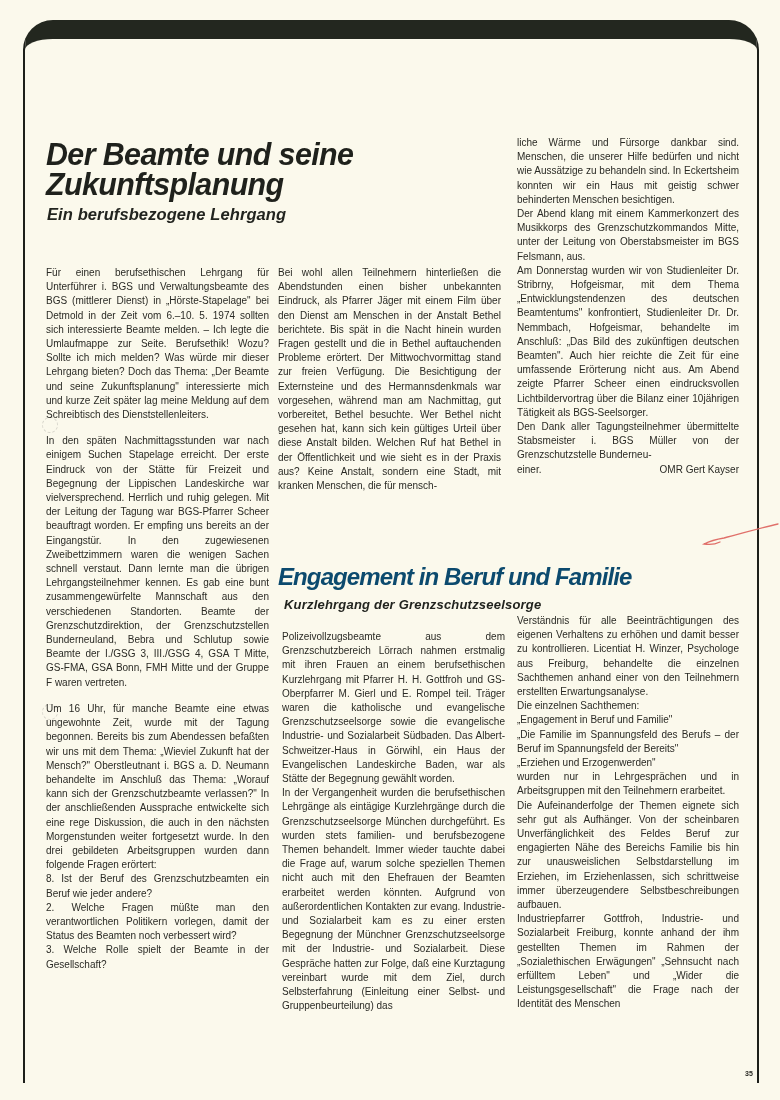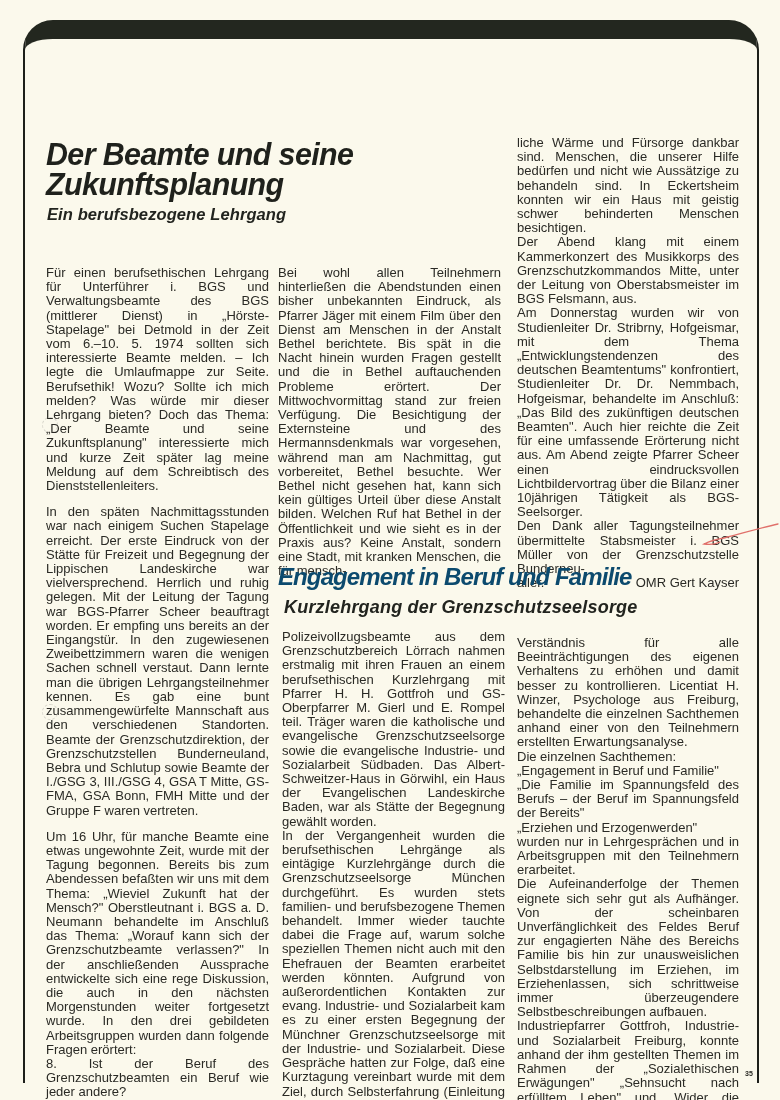--- a/index.html
+++ b/index.html
@@ -32,40 +32,40 @@
     color: #1f211c;
     transform: scaleX(0.98); transform-origin: left;
   }
   .subtitle1 {
     position: absolute; left: 47px; top: 205px; width: 380px;
     font-weight: bold; font-style: italic; font-size: 16.5px; letter-spacing: 0.1px;
     color: #22241f;
   }
   .col {
     position: absolute;
-    font-size: 13px; line-height: 14.2px;
+    font-size: 10px; line-height: 14.2px;
     text-align: justify; hyphens: none;
     color: #2a2a25;
   }
   .col p { margin: 0; }
   .col p.gap { margin-top: 12px; }
   .c1 { left: 46px; top: 266px; width: 223px; }
   .c2 { left: 278px; top: 266px; width: 223px; }
   .c3 { left: 517px; top: 136px; width: 222px; }
   .c4 { left: 282px; top: 630px; width: 223px; }
-  .c5 { left: 517px; top: 636px; width: 222px; }
+  .c5 { left: 517px; top: 614px; width: 222px; }
   .sig-line { display: flex; justify-content: space-between; }
   .title2 {
     position: absolute; left: 278px; top: 563px; width: 470px;
     font-weight: bold; font-style: italic; font-size: 24px; letter-spacing: -0.9px;
     color: #0c4a6e; white-space: nowrap;
   }
   .subtitle2 {
     position: absolute; left: 284px; top: 597px; width: 460px;
-    font-weight: bold; font-style: italic; font-size: 18px; letter-spacing: 0.2px;
+    font-weight: bold; font-style: italic; font-size: 13px; letter-spacing: 0.2px;
     color: #22241f; white-space: nowrap;
   }
   .page-number {
     position: absolute; left: 745px; top: 1070px;
     font-size: 7px; font-weight: bold; color: #2a2a25;
   }
   .pen-mark { position: absolute; left: 700px; top: 520px; width: 80px; height: 30px; }
   .hole { position: absolute; width: 14px; height: 14px; border-radius: 50%; border: 1px dashed #d8d6cc; }
 </style>
 </head>
@@ -83,33 +83,34 @@
   <div>Zukunftsplanung</div>
 </div>
 <div class="subtitle1">Ein berufsbezogene Lehrgang</div>
 
 <div class="col c1">
   <p>Für einen berufsethischen Lehrgang für Unterführer i. BGS und Verwaltungsbeamte des BGS (mittlerer Dienst) in „Hörste-Stapelage" bei Detmold in der Zeit vom 6.–10. 5. 1974 sollten sich interessierte Beamte melden. – Ich legte die Umlaufmappe zur Seite. Berufsethik! Wozu? Sollte ich mich melden? Was würde mir dieser Lehrgang bieten? Doch das Thema: „Der Beamte und seine Zukunftsplanung" interessierte mich und kurze Zeit später lag meine Meldung auf dem Schreibtisch des Dienststellenleiters.</p>
   <p class="gap">In den späten Nachmittagsstunden war nach einigem Suchen Stapelage erreicht. Der erste Eindruck von der Stätte für Freizeit und Begegnung der Lippischen Landeskirche war vielversprechend. Herrlich und ruhig gelegen. Mit der Leitung der Tagung war BGS-Pfarrer Scheer beauftragt worden. Er empfing uns bereits an der Eingangstür. In den zugewiesenen Zweibettzimmern waren die wenigen Sachen schnell verstaut. Dann lernte man die übrigen Lehrgangsteilnehmer kennen. Es gab eine bunt zusammengewürfelte Mannschaft aus den verschiedenen Standorten. Beamte der Grenzschutzdirektion, der Grenzschutzstellen Bunderneuland, Bebra und Schlutup sowie Beamte der I./GSG 3, III./GSG 4, GSA T Mitte, GS-FMA, GSA Bonn, FMH Mitte und der Gruppe F waren vertreten.</p>
   <p class="gap">Um 16 Uhr, für manche Beamte eine etwas ungewohnte Zeit, wurde mit der Tagung begonnen. Bereits bis zum Abendessen befaßten wir uns mit dem Thema: „Wieviel Zukunft hat der Mensch?" Oberstleutnant i. BGS a. D. Neumann behandelte im Anschluß das Thema: „Worauf kann sich der Grenzschutzbeamte verlassen?" In der anschließenden Aussprache entwickelte sich eine rege Diskussion, die auch in den nächsten Morgenstunden weiter fortgesetzt wurde. In den drei gebildeten Arbeitsgruppen wurden dann folgende Fragen erörtert:</p>
   <p>8. Ist der Beruf des Grenzschutzbeamten ein Beruf wie jeder andere?</p>
   <p>2. Welche Fragen müßte man den verantwortlichen Politikern vorlegen, damit der Status des Beamten noch verbessert wird?</p>
+  <p>3. Welche Rolle spielt der Beamte in der Gesellschaft?</p>
 </div>
 
 <div class="col c2">
   <p>Bei wohl allen Teilnehmern hinterließen die Abendstunden einen bisher unbekannten Eindruck, als Pfarrer Jäger mit einem Film über den Dienst am Menschen in der Anstalt Bethel berichtete. Bis spät in die Nacht hinein wurden Fragen gestellt und die in Bethel auftauchenden Probleme erörtert. Der Mittwochvormittag stand zur freien Verfügung. Die Besichtigung der Externsteine und des Hermannsdenkmals war vorgesehen, während man am Nachmittag, gut vorbereitet, Bethel besuchte. Wer Bethel nicht gesehen hat, kann sich kein gültiges Urteil über diese Anstalt bilden. Welchen Ruf hat Bethel in der Öffentlichkeit und wie sieht es in der Praxis aus? Keine Anstalt, sondern eine Stadt, mit kranken Menschen, die für mensch-</p>
 </div>
 
 <div class="col c3">
   <p>liche Wärme und Fürsorge dankbar sind. Menschen, die unserer Hilfe bedürfen und nicht wie Aussätzige zu behandeln sind. In Eckertsheim konnten wir ein Haus mit geistig schwer behinderten Menschen besichtigen.</p>
   <p>Der Abend klang mit einem Kammerkonzert des Musikkorps des Grenzschutzkommandos Mitte, unter der Leitung von Oberstabsmeister im BGS Felsmann, aus.</p>
   <p>Am Donnerstag wurden wir von Studienleiter Dr. Stribrny, Hofgeismar, mit dem Thema „Entwicklungstendenzen des deutschen Beamtentums" konfrontiert, Studienleiter Dr. Dr. Nemmbach, Hofgeismar, behandelte im Anschluß: „Das Bild des zukünftigen deutschen Beamten". Auch hier reichte die Zeit für eine umfassende Erörterung nicht aus. Am Abend zeigte Pfarrer Scheer einen eindrucksvollen Lichtbildervortrag über die Bilanz einer 10jährigen Tätigkeit als BGS-Seelsorger.</p>
   <p>Den Dank aller Tagungsteilnehmer übermittelte Stabsmeister i. BGS Müller von der Grenzschutzstelle Bunderneu-</p>
   <div class="sig-line">
-    <span>aller.</span>
+    <span>einer.</span>
     <span>OMR Gert Kayser</span>
   </div>
 </div>
 
 <svg class="pen-mark" viewBox="0 0 80 30">
   <path d="M78 4 C60 8, 40 14, 24 18 C18 19, 8 22, 4 24 C10 25, 16 24, 20 22" fill="none" stroke="#e0706a" stroke-width="1.3" stroke-linecap="round"></path>
 </svg>
 
 <div class="title2">Engagement in Beruf und Familie</div>
 <div class="subtitle2">Kurzlehrgang der Grenzschutzseelsorge</div>

